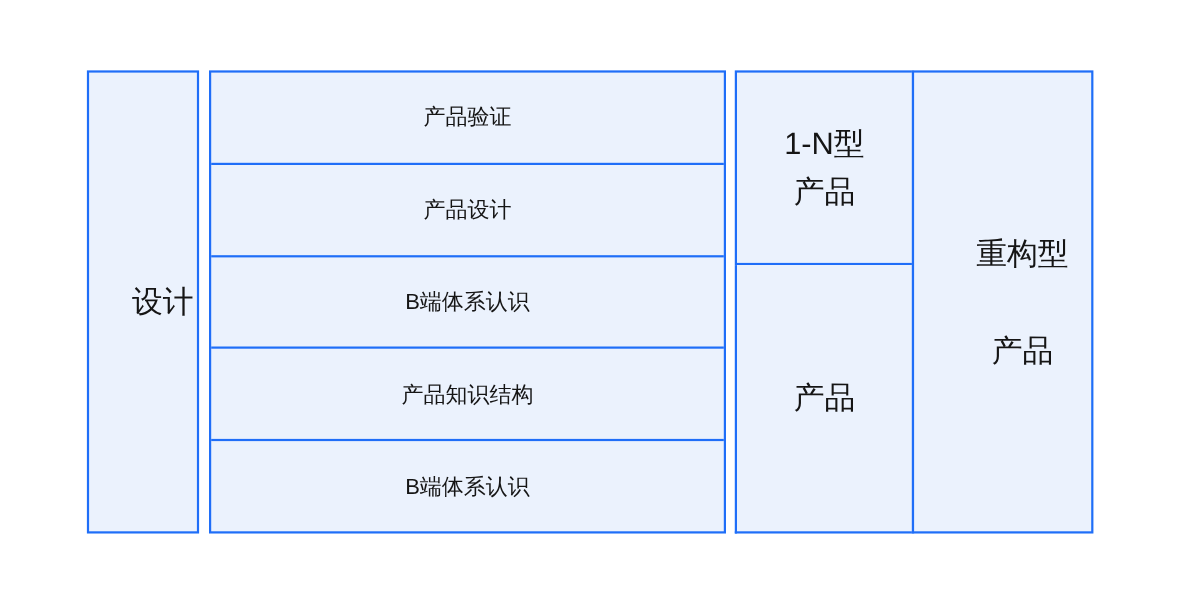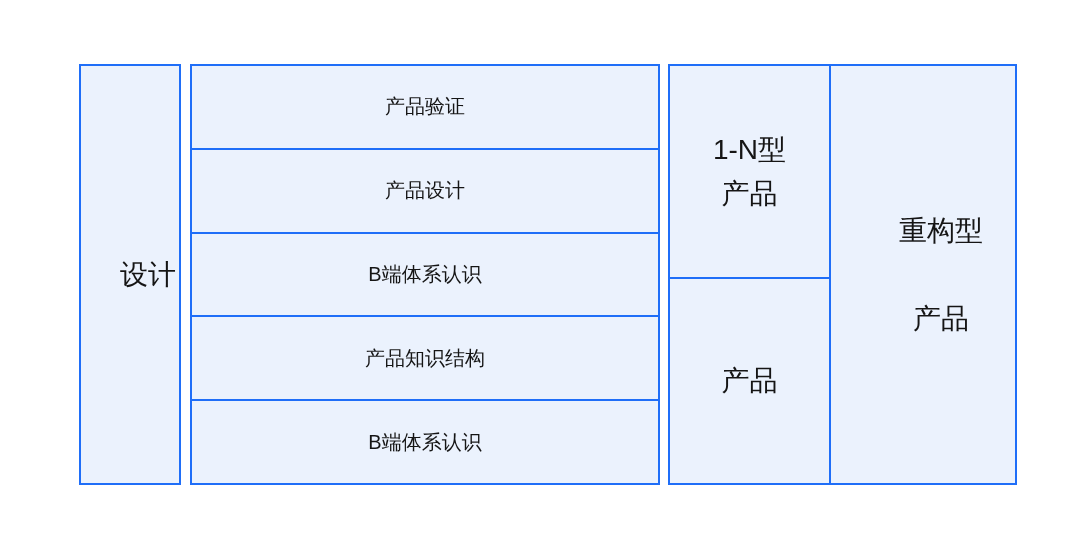--- a/index.html
+++ b/index.html
@@ -52,23 +52,23 @@
   .right-col-left{left:668px;top:64px;width:163px;height:421px;
     position:absolute;display:flex;flex-direction:column;
     box-sizing:border-box;}
   .cell{
     background:var(--fill);
     border:2px solid var(--border);
     box-sizing:border-box;
     display:flex;flex-direction:column;align-items:center;justify-content:center;
     font-size:28px;line-height:44px;text-align:center;
   }
-  .cell-top{height:215px;}
+  .cell-top{height:177px;}
   .cell-bottom{flex:1;border-top:none;}
-  .right-box{left:829px;top:64px;width:188px;height:421px;gap:44px;}
+  .right-box{left:829px;top:64px;width:165px;height:421px;gap:44px;}
 </style>
 </head>
 <body>
 
 <div class="canvas">
 
   <div class="box left-box">
     <span>设计</span>
   </div>
 

